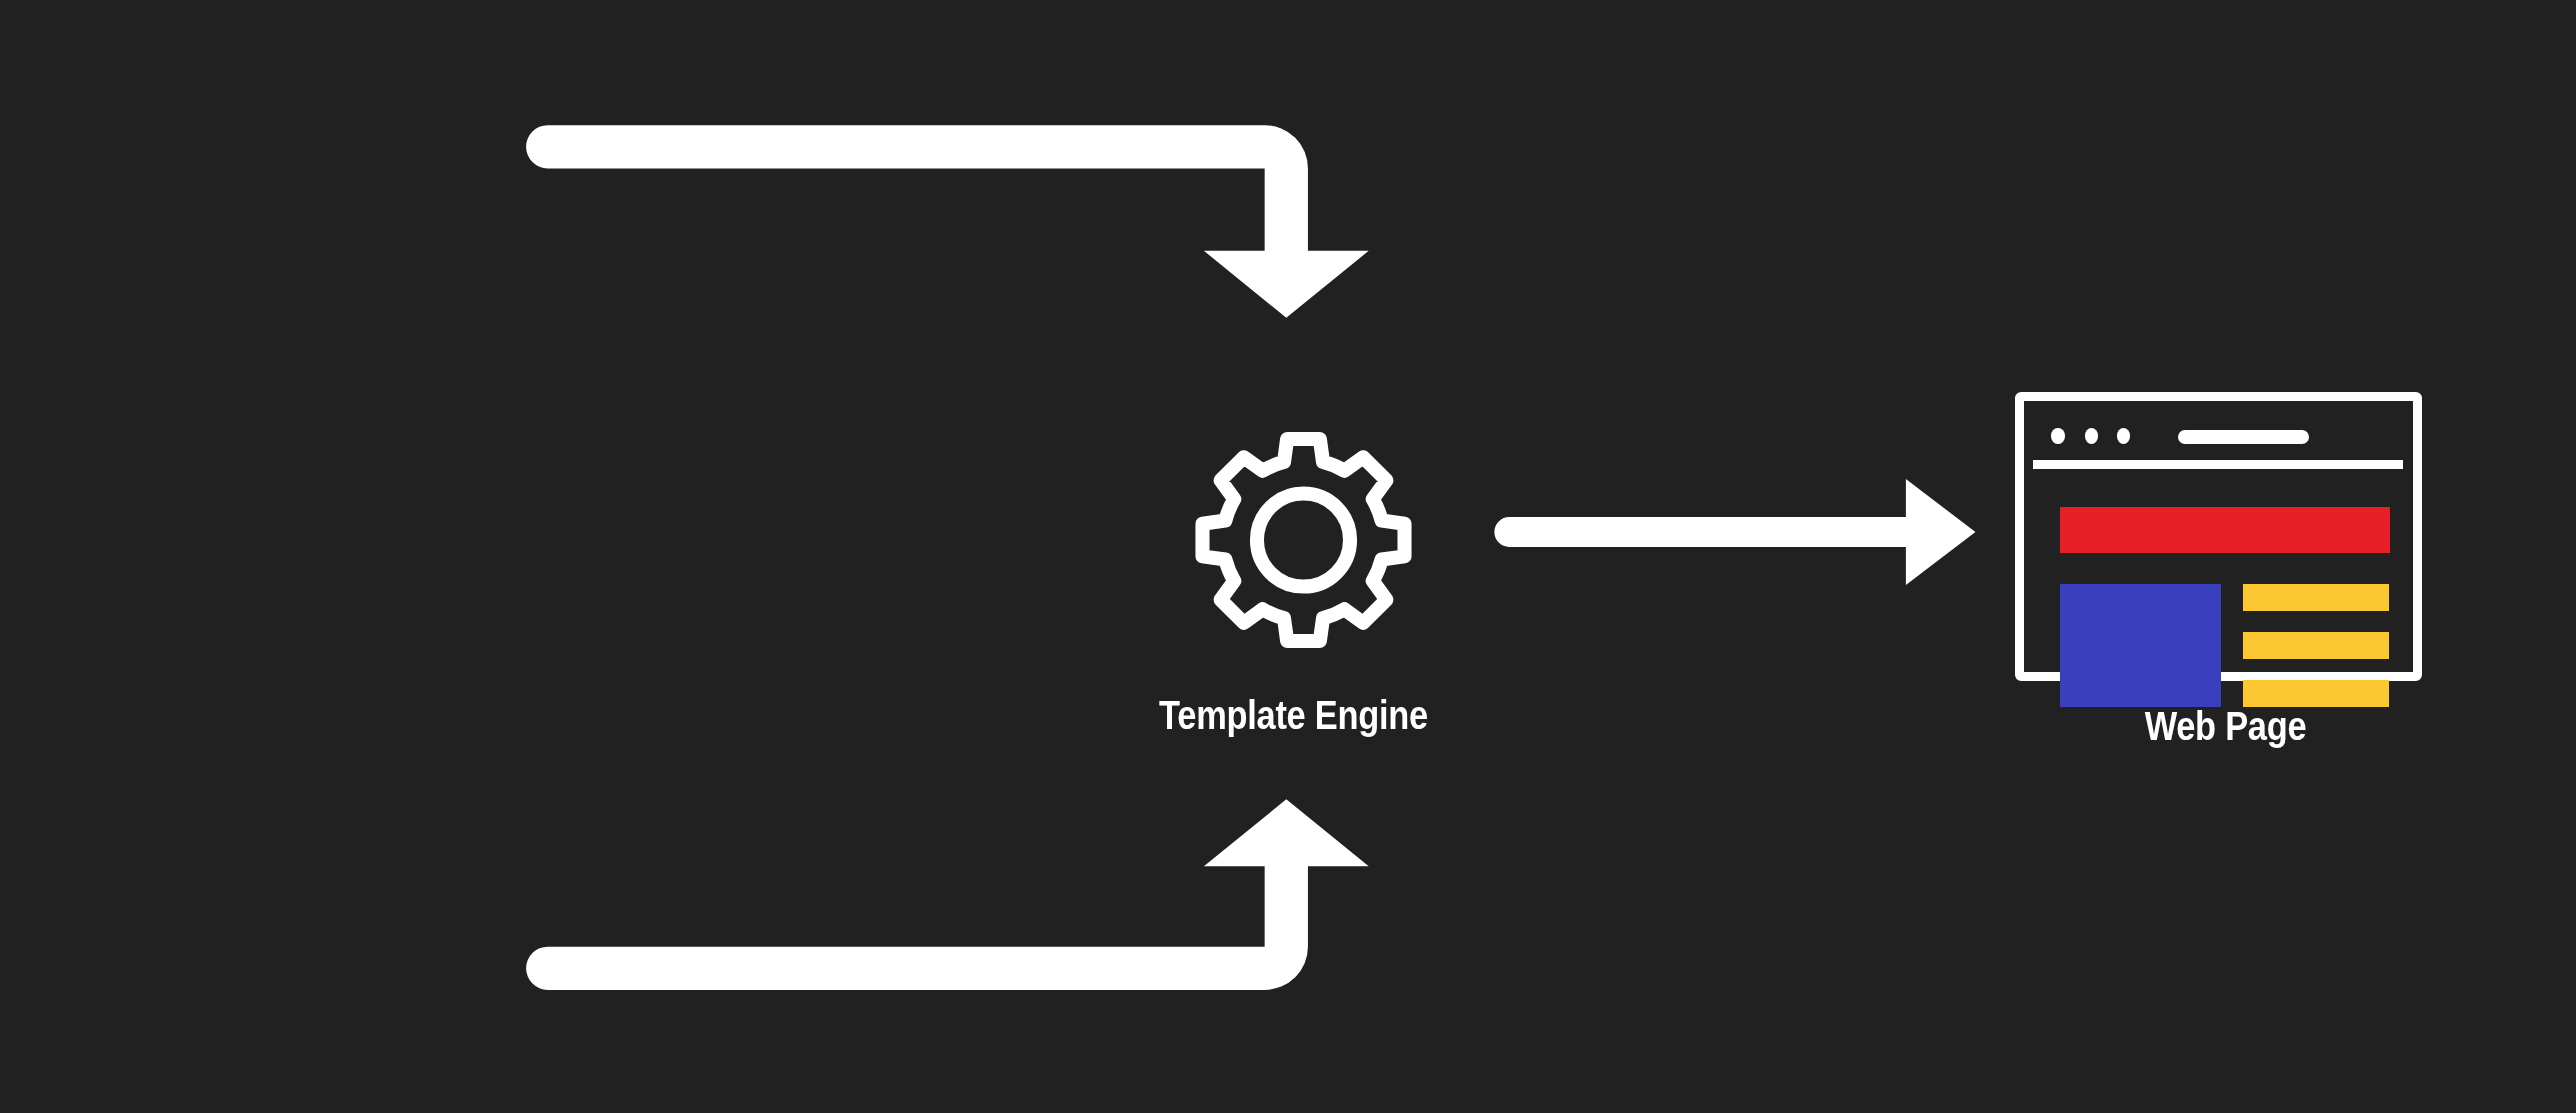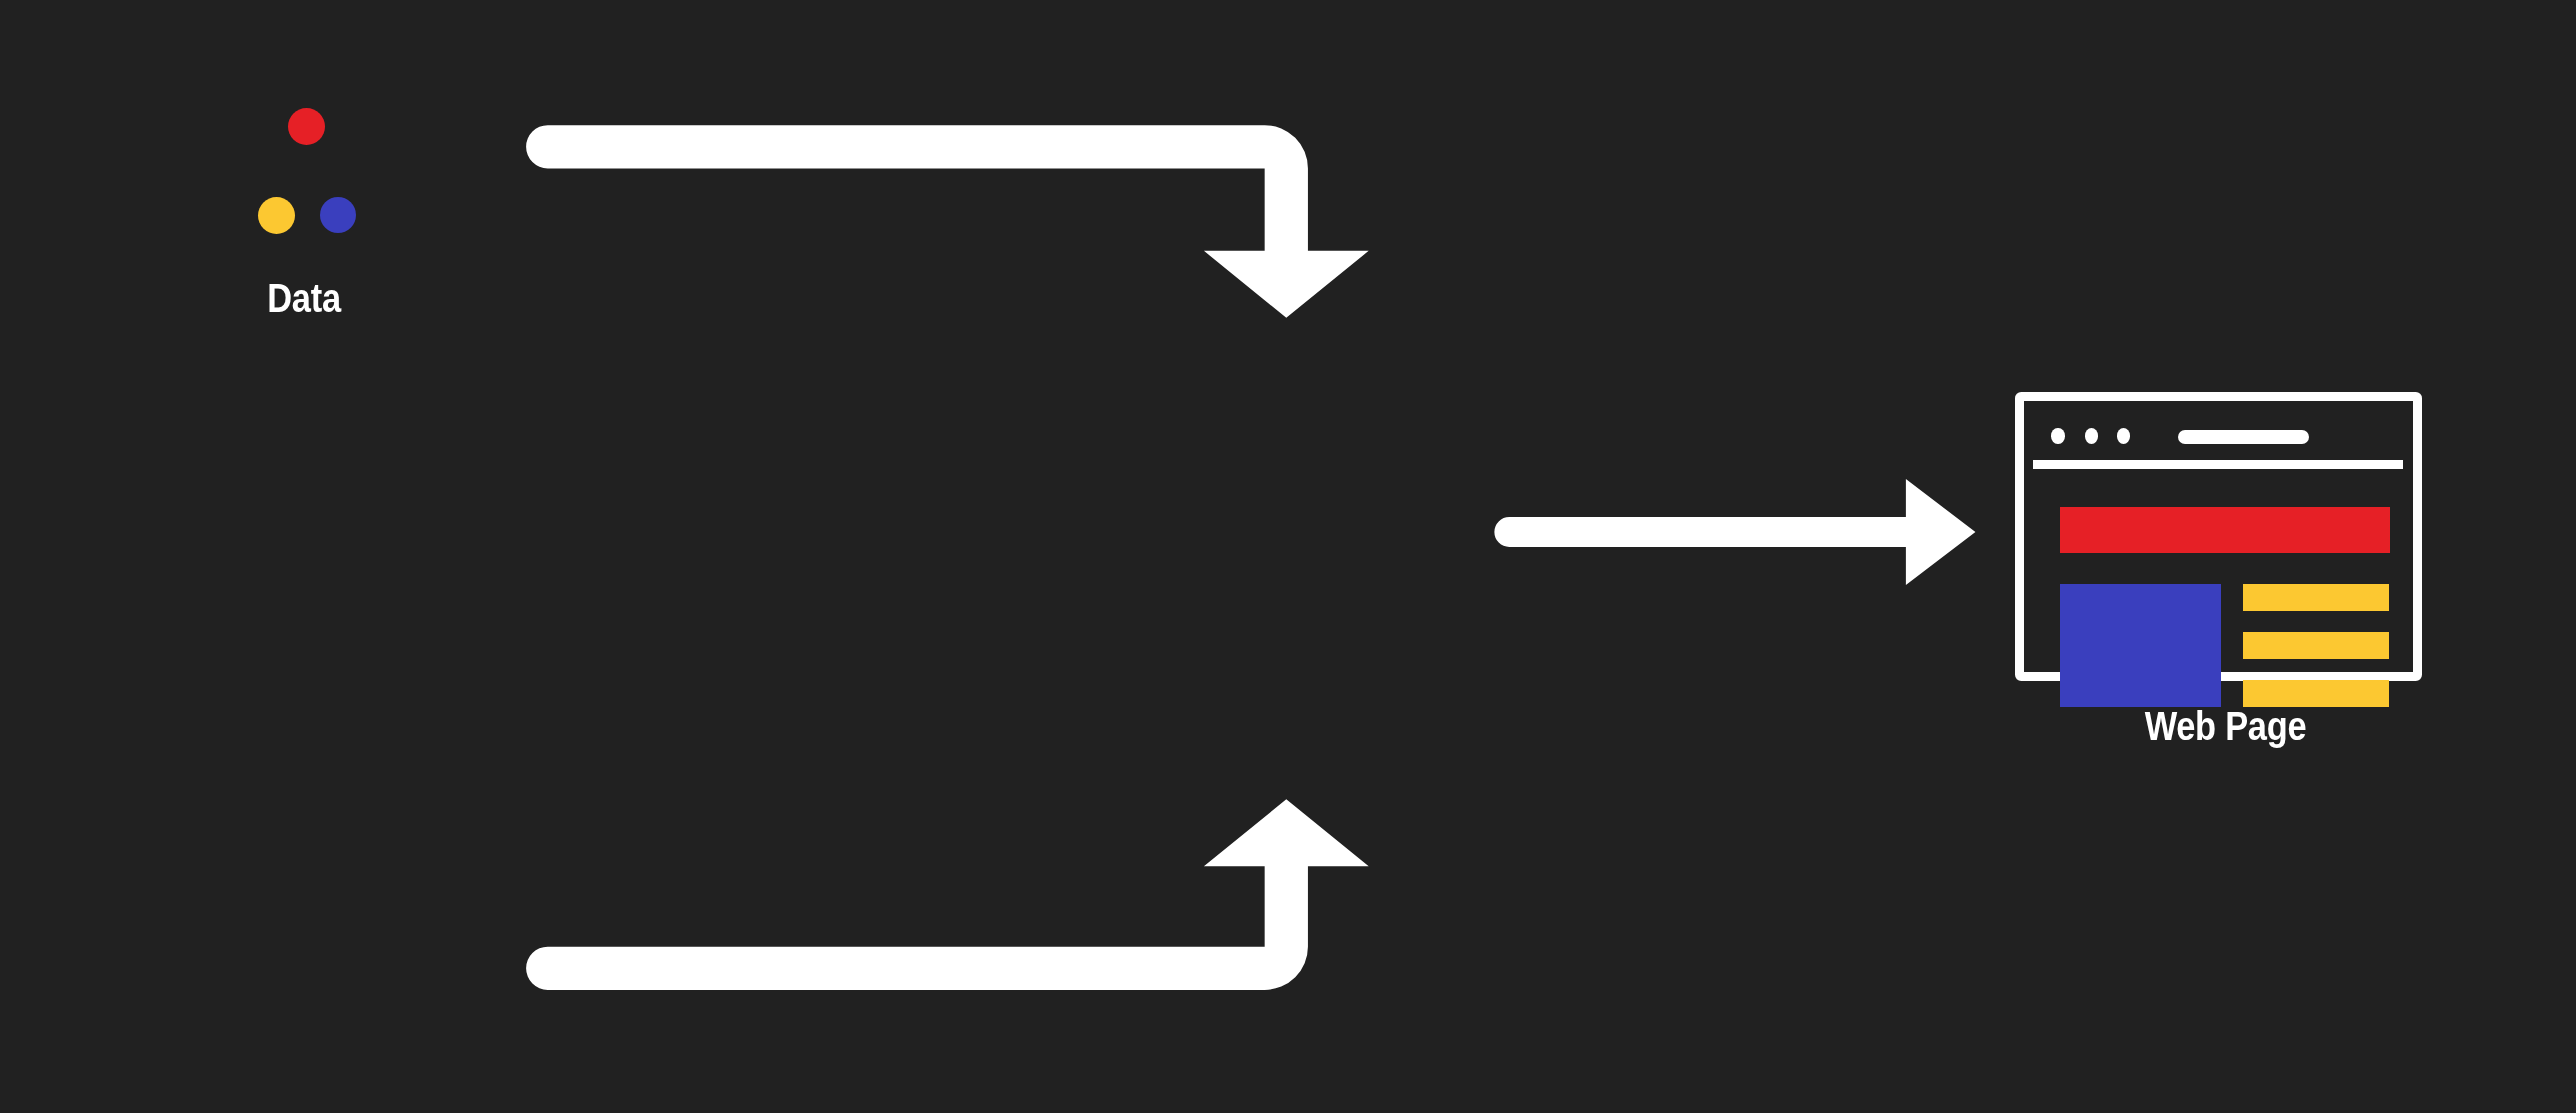--- a/index.html
+++ b/index.html
@@ -198,28 +198,48 @@
     width: 2638px;
     height: 1113px;
     pointer-events: none;
   }
 </style>
 </head>
 <body>
 
 <div id="stage" style="background: rgb(33, 33, 33);">
 
-  <div id="data-node">
-    <div class="dot" id="dot-red" style="background: rgb(230, 32, 38);"></div>
-    <div class="dot" id="dot-yellow" style="background: rgb(252, 200, 49);"></div>
-    <div class="dot" id="dot-blue" style="background: rgb(58, 63, 190);"></div>
-    <div class="label cond" id="data-label">Data</div>
+
+
+  <div id="engine-node">
+    <div id="gear-wrap">
+      <svg width="227" height="227" viewBox="0 0 100 100" aria-hidden="true">
+        <g fill="none" stroke="#ffffff" stroke-width="6.2" stroke-linejoin="round" stroke-linecap="round">
+          <path d="M42.8 7.5 L57.2 7.5 L58.6 17.6
+                   A34 34 0 0 1 68.0 21.5
+                   L76.3 15.5 L86.5 25.7 L80.5 34.0
+                   A34 34 0 0 1 84.4 43.4
+                   L94.5 44.8 L94.5 59.2 L84.4 60.6
+                   A34 34 0 0 1 80.5 70.0
+                   L86.5 78.3 L76.3 88.5 L68.0 82.5
+                   A34 34 0 0 1 58.6 86.4
+                   L57.2 96.5 L42.8 96.5 L41.4 86.4
+                   A34 34 0 0 1 32.0 82.5
+                   L23.7 88.5 L13.5 78.3 L19.5 70.0
+                   A34 34 0 0 1 15.6 60.6
+                   L5.5 59.2 L5.5 44.8 L15.6 43.4
+                   A34 34 0 0 1 19.5 34.0
+                   L13.5 25.7 L23.7 15.5 L32.0 21.5
+                   A34 34 0 0 1 41.4 17.6 Z"></path>
+          <circle cx="50" cy="52" r="20.5"></circle>
+        </g>
+      </svg>
+    </div>
+    <div class="label cond" id="engine-label">Template Engine</div>
   </div>
-
-
 
   <div id="webpage-node">
     <div id="browser-frame">
       <div id="browser-chrome">
         <div class="chrome-dot" id="cdot1"></div>
         <div class="chrome-dot" id="cdot2"></div>
         <div class="chrome-dot" id="cdot3"></div>
         <div id="address-bar"></div>
       </div>
       <div id="browser-body">

